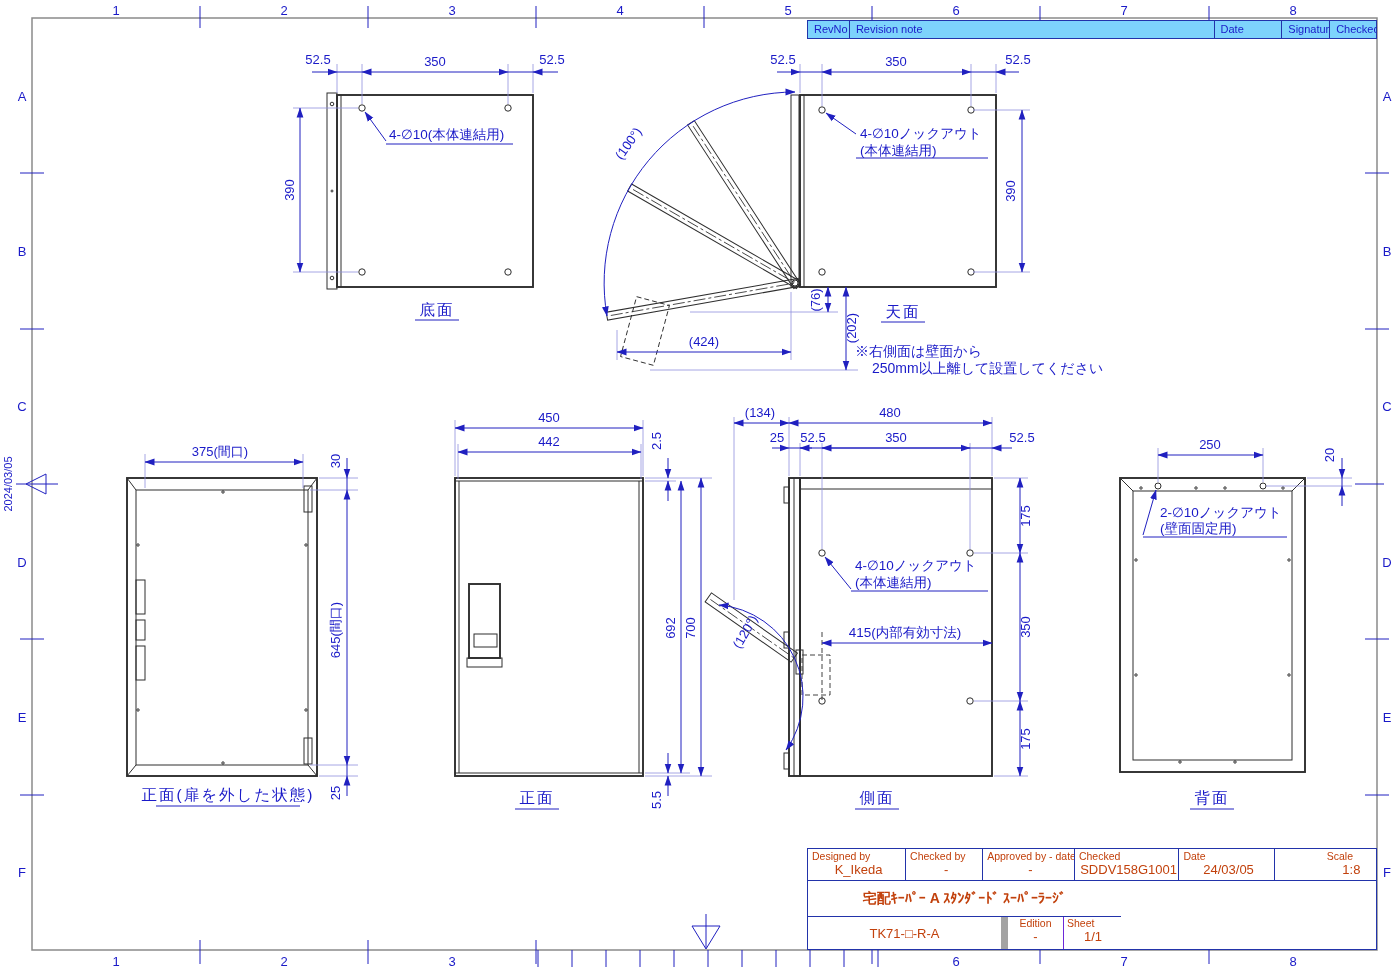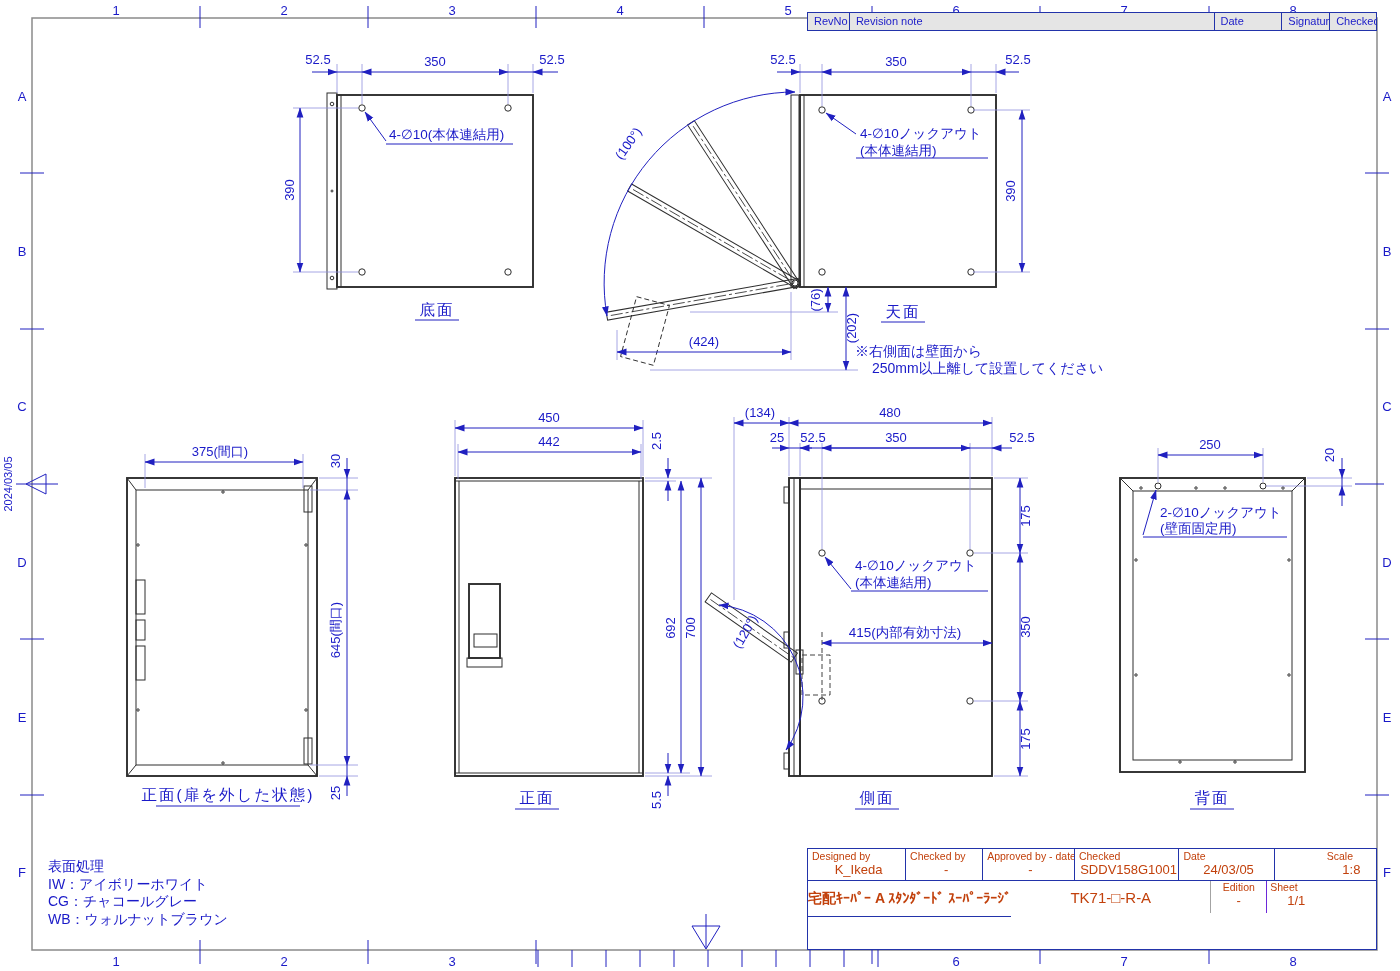--- a/index.html
+++ b/index.html
@@ -11,42 +11,42 @@
   .p2{stroke:#2e2e2e;stroke-width:1.9;fill:none;}
   .p1{stroke:#2e2e2e;stroke-width:1;fill:none;}
   .cl{stroke:#2e2e2e;stroke-width:.8;fill:none;stroke-dasharray:12 3 3 3;}
   .hid{stroke:#2e2e2e;stroke-width:.9;fill:none;stroke-dasharray:5 3;}
   .d{stroke:#2020c0;stroke-width:1;fill:none;}
   .e{stroke:#8f8fdd;stroke-width:.8;fill:none;}
   text{fill:#1a1ac8;font-family:"Liberation Sans",sans-serif;}
   .t11{font-size:11px;} .t13{font-size:13px;} .t14{font-size:13.5px;}
   .tt{font-size:15.5px;letter-spacing:2px;}
   .tn{font-size:14px;}
-  .revtbl{position:absolute;left:807px;top:12px;width:570px;height:19px;display:flex;
-          border:1px solid #2233aa;box-sizing:border-box;background:#e5e5e5;}
+  .revtbl{position:absolute;left:807px;top:20px;width:570px;height:19px;display:flex;
+          border:1px solid #2233aa;box-sizing:border-box;background:#7dd3fc;}
   .revtbl>div{border-right:1px solid #2233aa;font-size:11px;color:#1a1ac8;
           padding:2px 0 0 6px;box-sizing:border-box;overflow:hidden;white-space:nowrap;}
   .revtbl>div:last-child{border-right:none;}
   .tblock{position:absolute;left:807px;top:848px;width:570px;height:102px;
           border:1.5px solid #2233aa;box-sizing:border-box;background:#fff;color:#c2410c;}
   .tb-r1{display:flex;height:32px;border-bottom:1px solid #2233aa;box-sizing:border-box;}
   .tb-c{border-right:1px solid #2233aa;box-sizing:border-box;padding:1px 0 0 4px;overflow:hidden;}
   .tb-c:last-child{border-right:none;margin-left:48px;}
   .tb-lab{font-size:10.5px;white-space:nowrap;}
   .tb-val{font-size:13px;text-align:center;margin-top:0px;white-space:nowrap;}
   .tb-low{display:flex;height:68px;}
   .company{width:255px;border-right:1px solid #2233aa;box-sizing:border-box;display:flex;
            align-items:center;justify-content:center;font-size:17.5px;font-weight:bold;
            letter-spacing:1px;white-space:nowrap;}
-  .tb-right{width:313px;display:flex;flex-direction:row;}
+  .tb-right{width:313px;display:flex;flex-direction:column;}
   .ptitle{height:36px;border-bottom:1px solid #2233aa;box-sizing:border-box;display:flex;
           align-items:center;justify-content:center;font-size:14px;font-weight:bold;white-space:nowrap;}
   .tb-r3{display:flex;height:32px;}
-  .pnum{width:200px;border-right:1px solid #a3a3a3;box-sizing:border-box;display:flex;
-        align-items:center;justify-content:center;font-size:15px;}
+  .pnum{width:200px;border-right:7px solid #a3a3a3;box-sizing:border-box;display:flex;
+        align-items:center;justify-content:center;font-size:13px;}
   .edcell{width:56px;border-right:1px solid #6d28d9;box-sizing:border-box;text-align:center;}
   .shcell{width:55px;box-sizing:border-box;padding-left:3px;}
   .notes{position:absolute;left:48px;top:858px;color:#1a1ac8;font-size:14px;line-height:17.5px;
          white-space:nowrap;}
 </style>
 </head>
 <body>
 
 <div class="sheet">
 
@@ -467,20 +467,14 @@
         </div>
         <div class="shcell">
           <div class="tb-lab">Sheet</div>
           <div class="tb-val">1/1</div>
         </div>
       </div>
     </div>
   </div>
 </div>
 
-<div class="notes">
-  <div>表面処理</div>
-  <div>IW：アイボリーホワイト</div>
-  <div>CG：チャコールグレー</div>
-  <div>WB：ウォルナットブラウン</div>
+
 </div>
 
-</div>
-
 </body></html>

